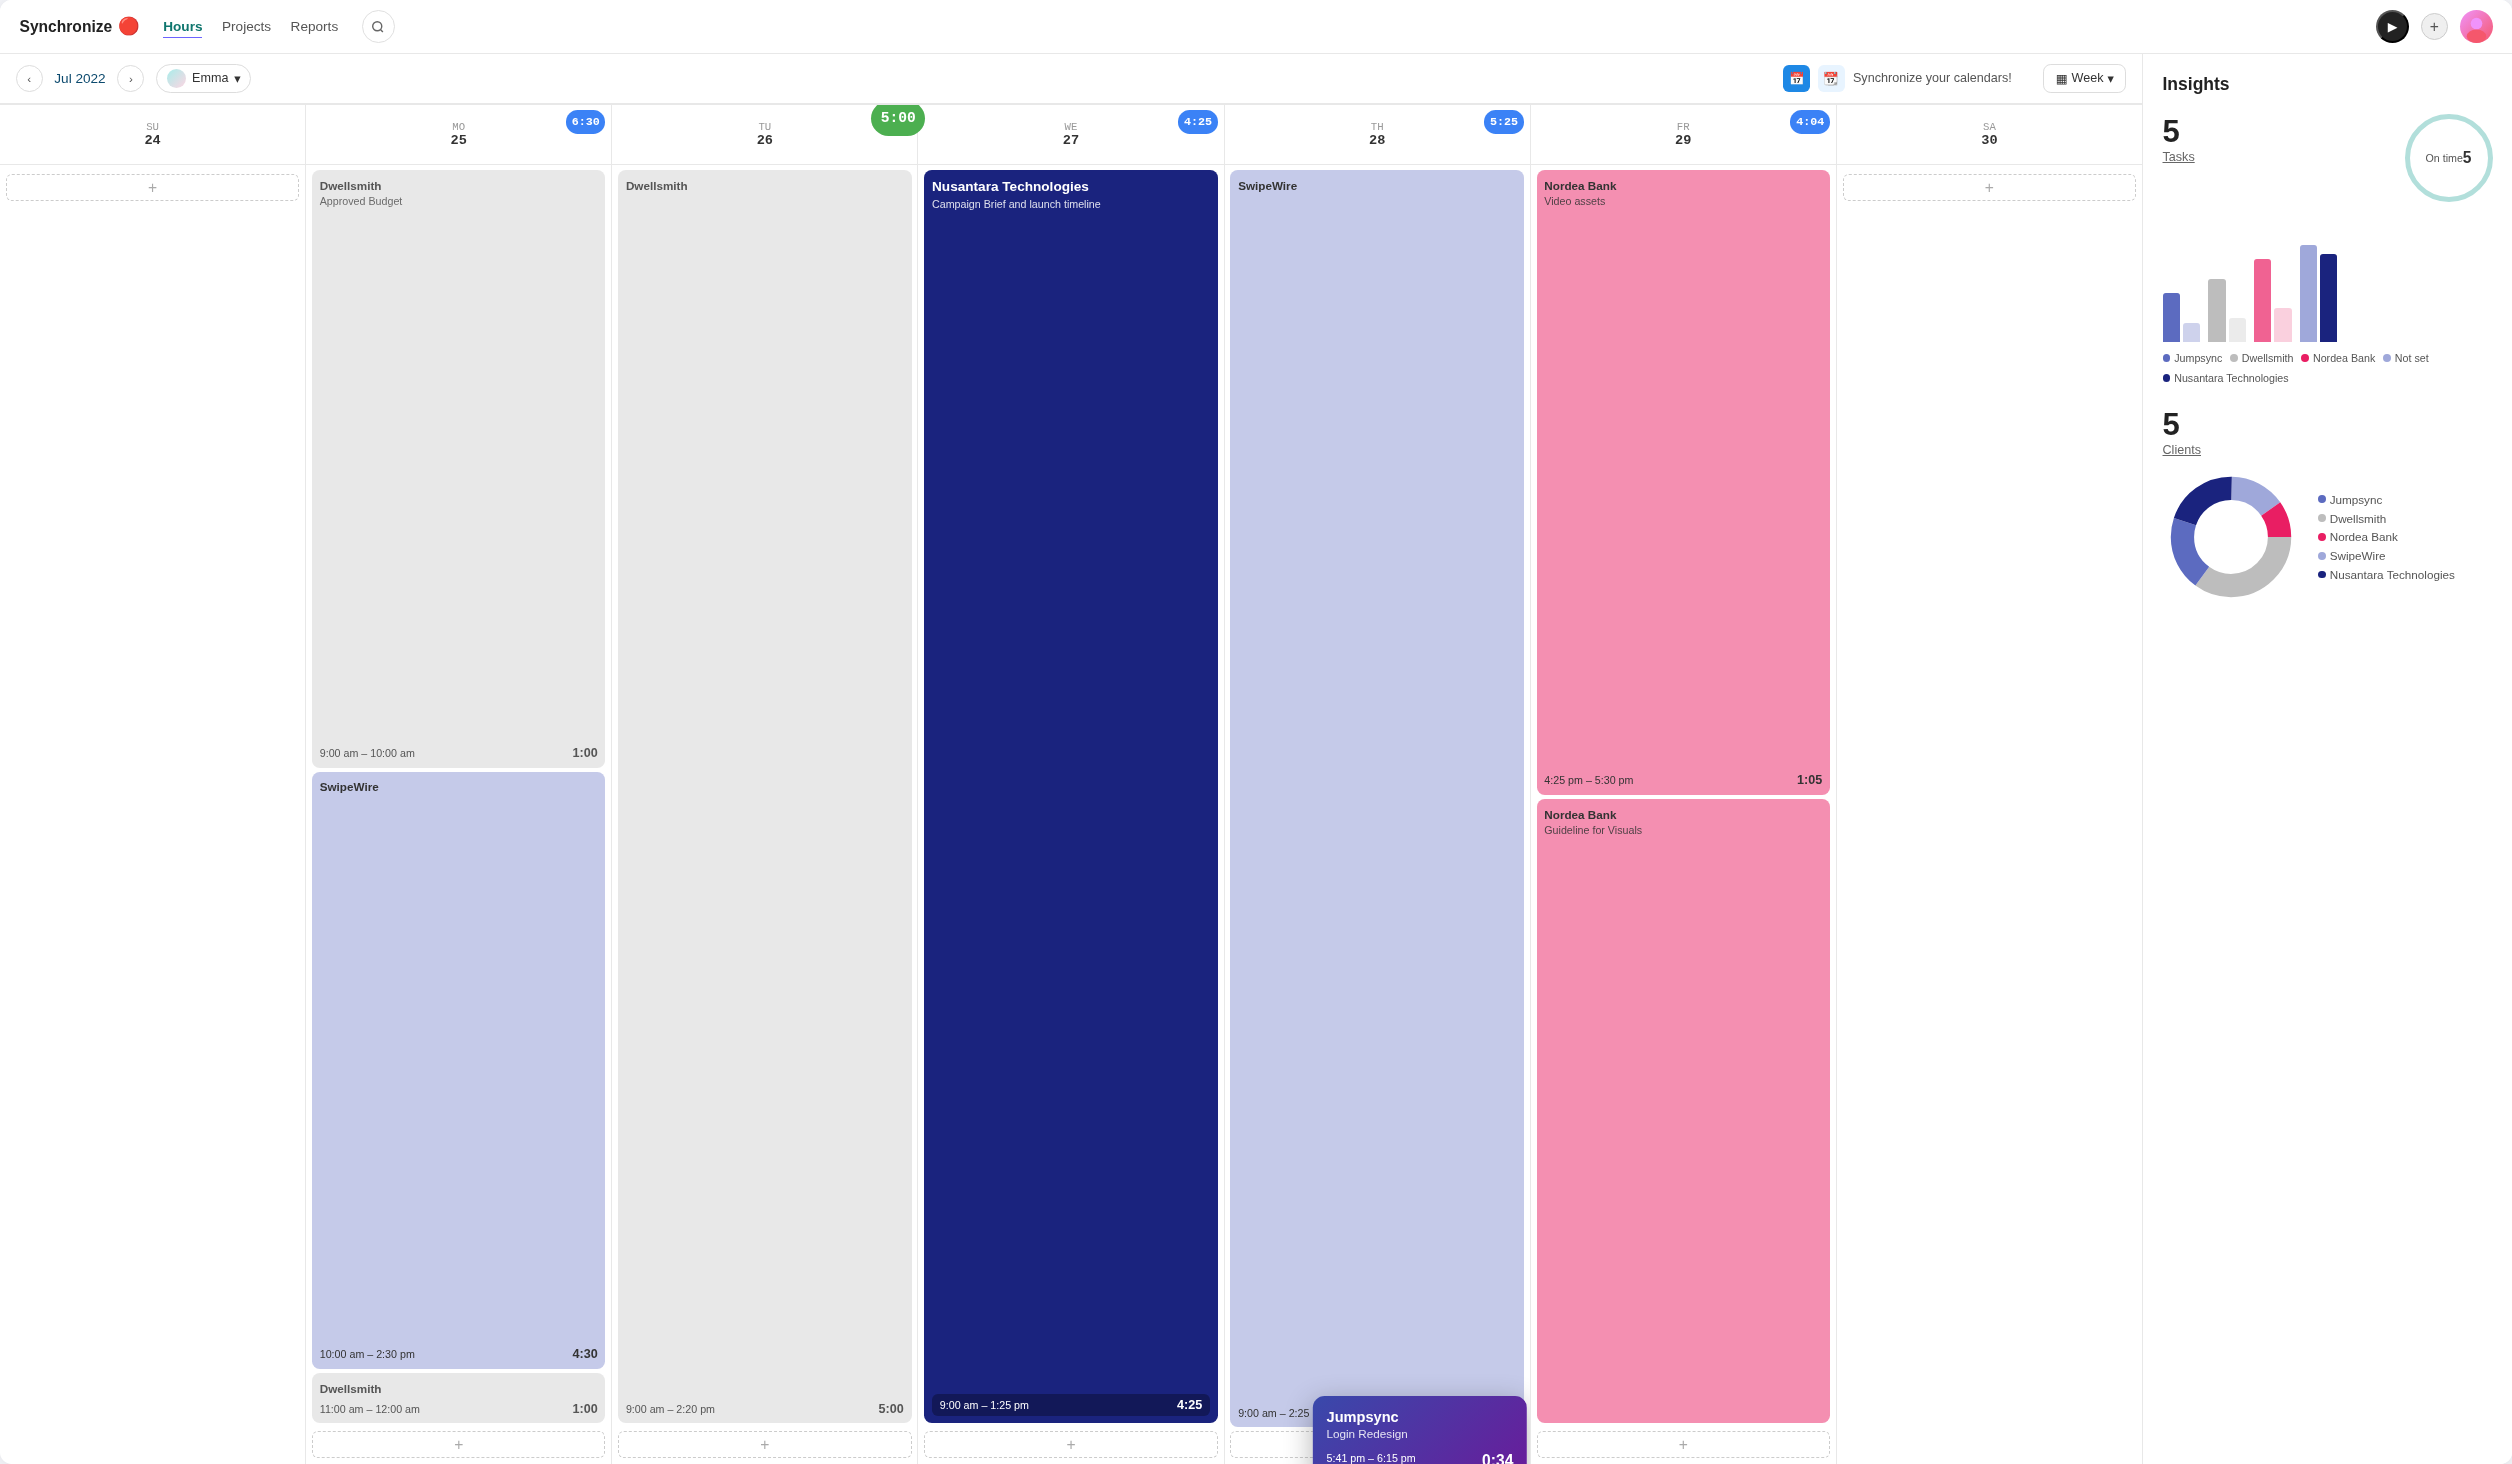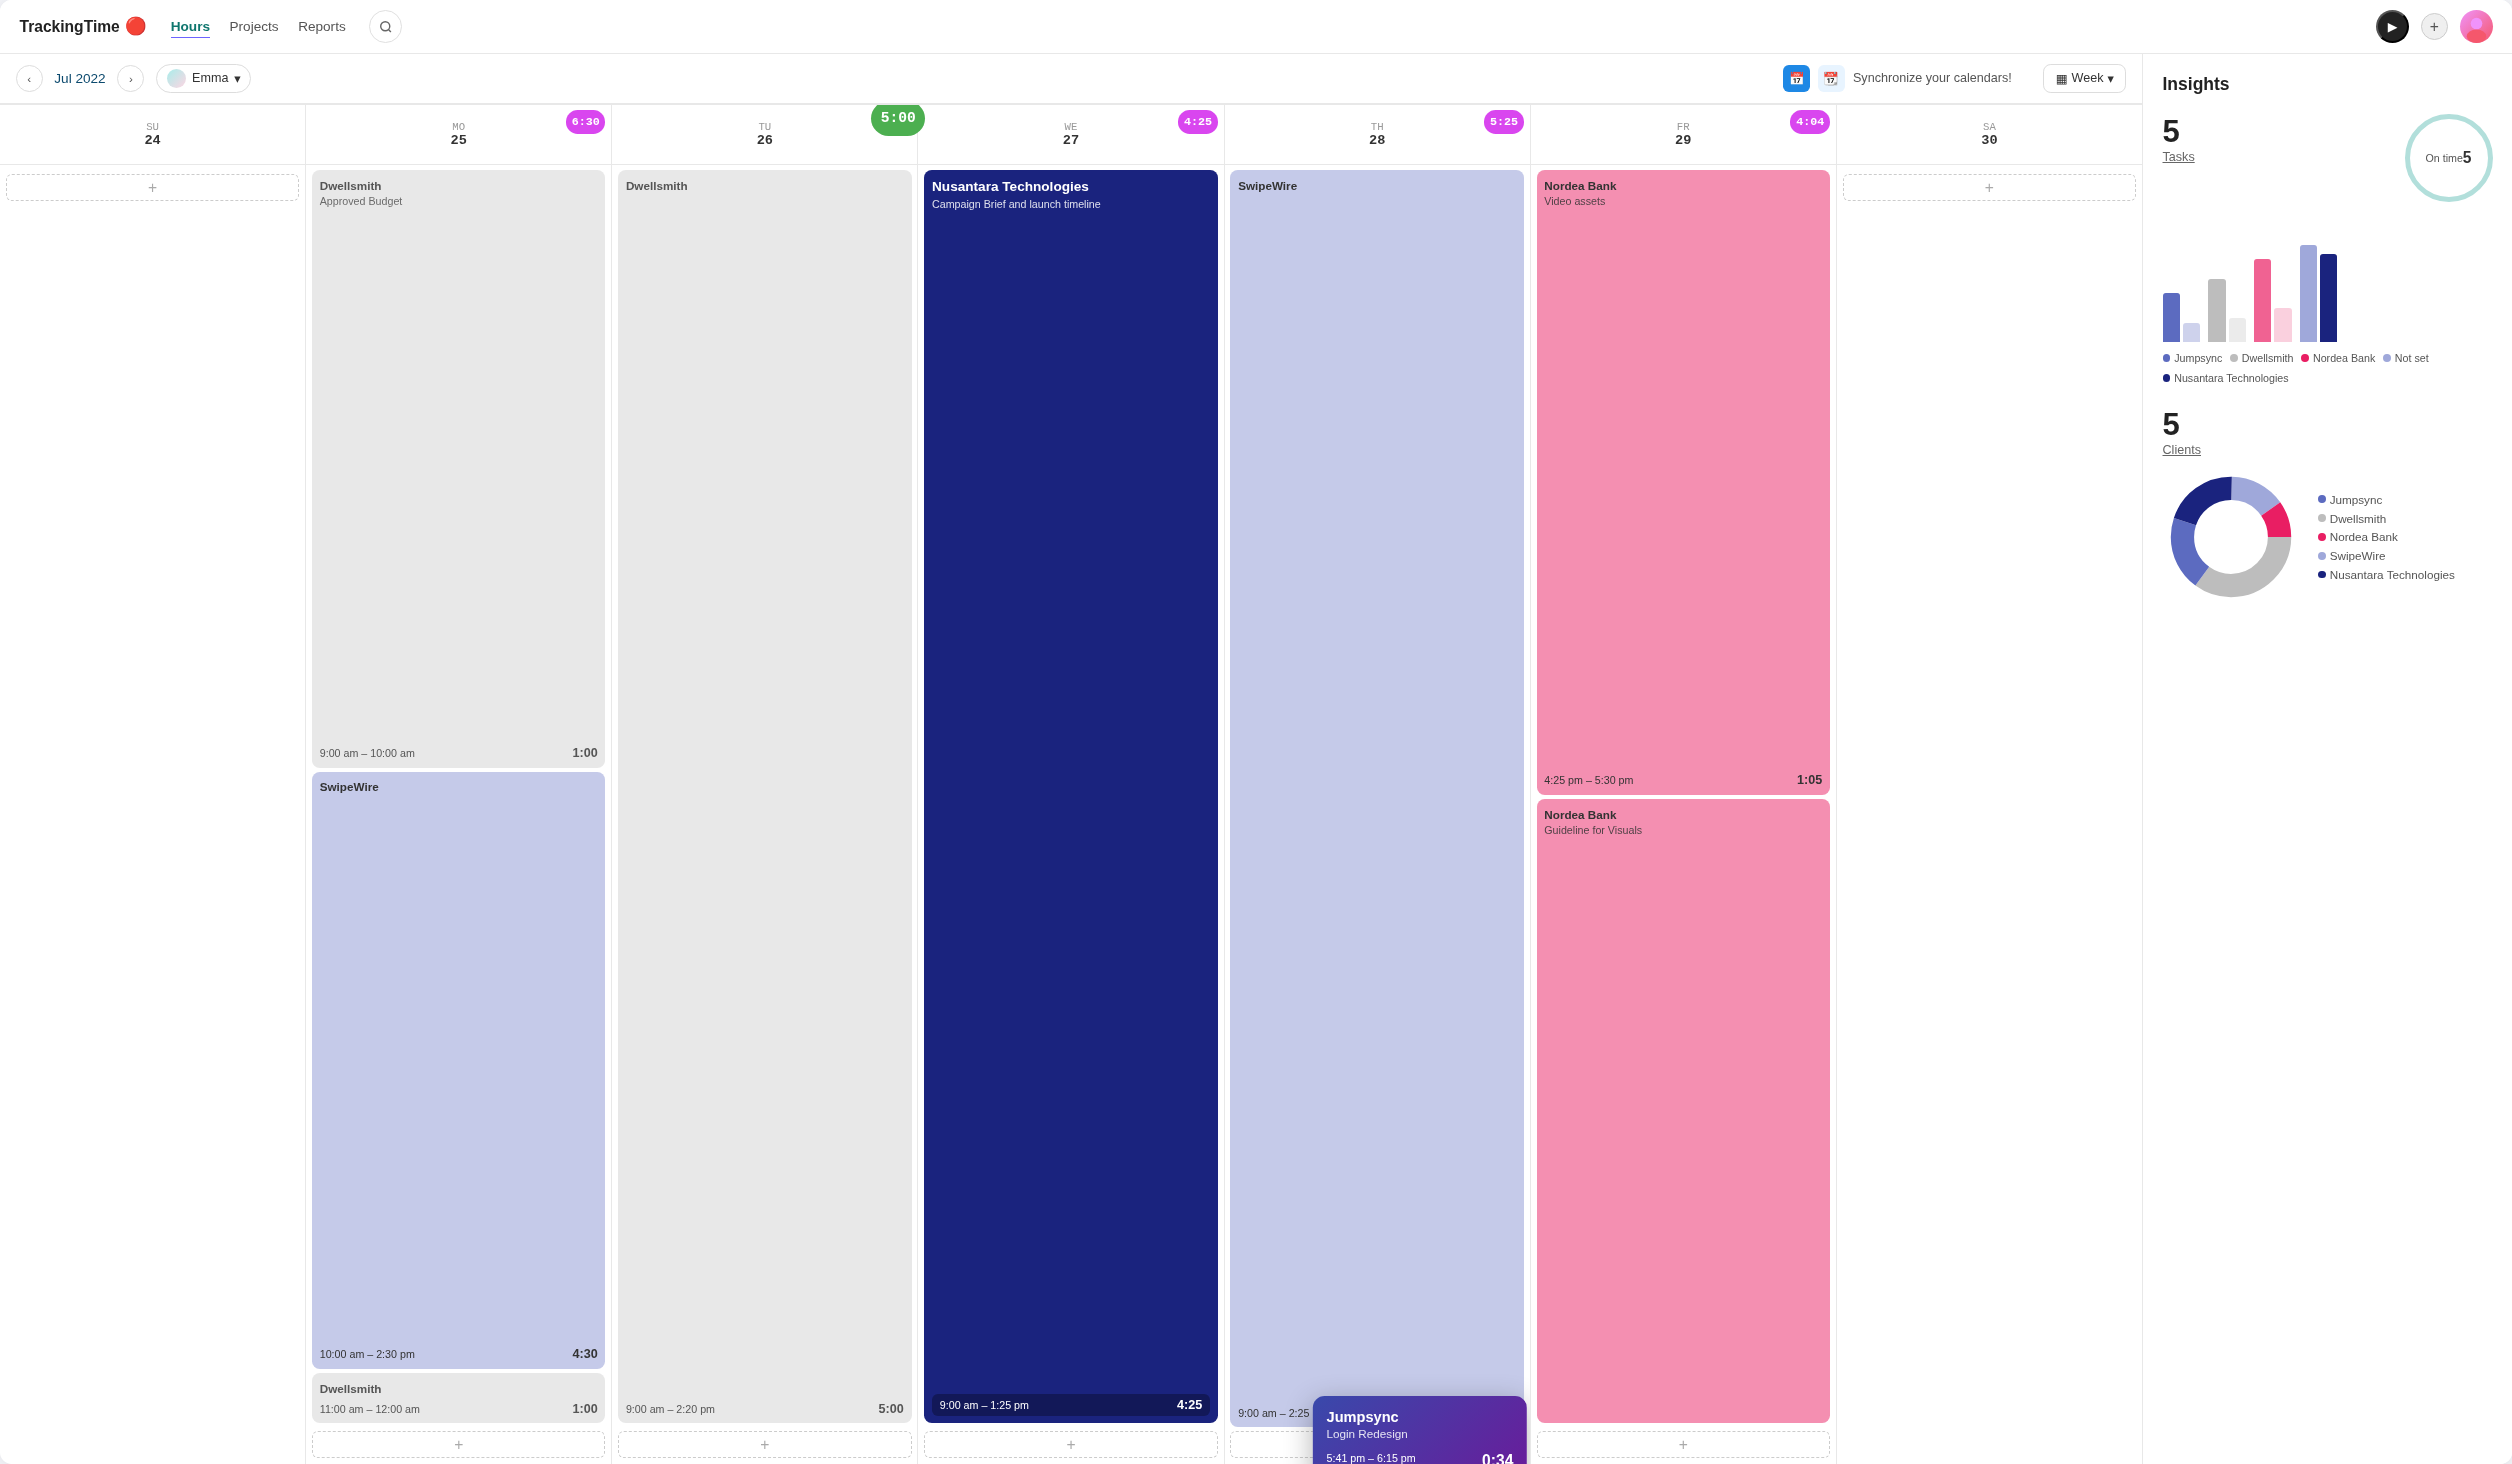--- a/index.html
+++ b/index.html
@@ -41,21 +41,21 @@
     .cal-grid { display: flex; flex: 1; overflow: hidden; border-top: 1px solid #e8e8e8; }
 
     
     .day-col { flex: 1; display: flex; flex-direction: column; border-right: 1px solid #e8e8e8; min-width: 0; }
     .day-col:last-child { border-right: none; }
 
     .day-header { display: flex; flex-direction: column; align-items: center; padding: 7.8px 3.9px; border-bottom: 1px solid #e8e8e8; background: #fff; position: relative; min-height: 60px; justify-content: center; font-family: Liberation Mono, monospace; }
     .day-name { font-size: 10.7px; color: #999; font-weight: 500; }
     .day-num { font-size: 13.6px; color: #333; font-weight: 600; }
     .day-badge { position: absolute; top: 5.8px; right: 5.8px; min-width: 35px; height: 23.4px; border-radius: 11.7px; display: flex; align-items: center; justify-content: center; font-size: 11.7px; font-weight: 700; color: #fff; padding: 0 5.8px; }
-    .badge-green { background: #d946ef; }
+    .badge-green { background: #3b82f6; }
     .badge-timer { background: #4caf50; min-width: 54px; height: 35px; border-radius: 17.5px; font-size: 14.6px; position: absolute; top: -3.9px; right: -7.8px; z-index: 10; }
 
     .day-content { flex: 1; padding: 5.8px; display: flex; flex-direction: column; gap: 3.9px; overflow: hidden; position: relative; }
 
     
     .event-card { border-radius: 7.8px; padding: 7.8px; cursor: pointer; }
     .event-card.gray { background: #e8e8e8; color: #555; }
     .event-card.blue-light { background: #c5cae9; color: #333; }
     .event-card.dark-blue { background: #1a237e; color: #fff; }
 
@@ -108,21 +108,21 @@
     
     .nordea-card { background: #f48fb1; color: #333; border-radius: 7.8px; padding: 7.8px; cursor: pointer; }
   </style>
 </head>
 <body>
 
 <div class="app-container">
 
   <nav class="top-nav">
     <div class="logo">
-      <span>TrackingTime</span>
+      <span>Synchronize</span>
       <span class="logo-icon">🔴</span>
     </div>
     <div class="nav-links">
       <a class="nav-link active">Hours</a>
       <a class="nav-link">Projects</a>
       <a class="nav-link">Reports</a>
     </div>
     <button class="search-btn">
       <svg width="13.6" height="13.6" viewBox="0 0 24 24" fill="none" stroke="#666" stroke-width="2.5">
           <circle cx="11" cy="11" r="8"></circle>

